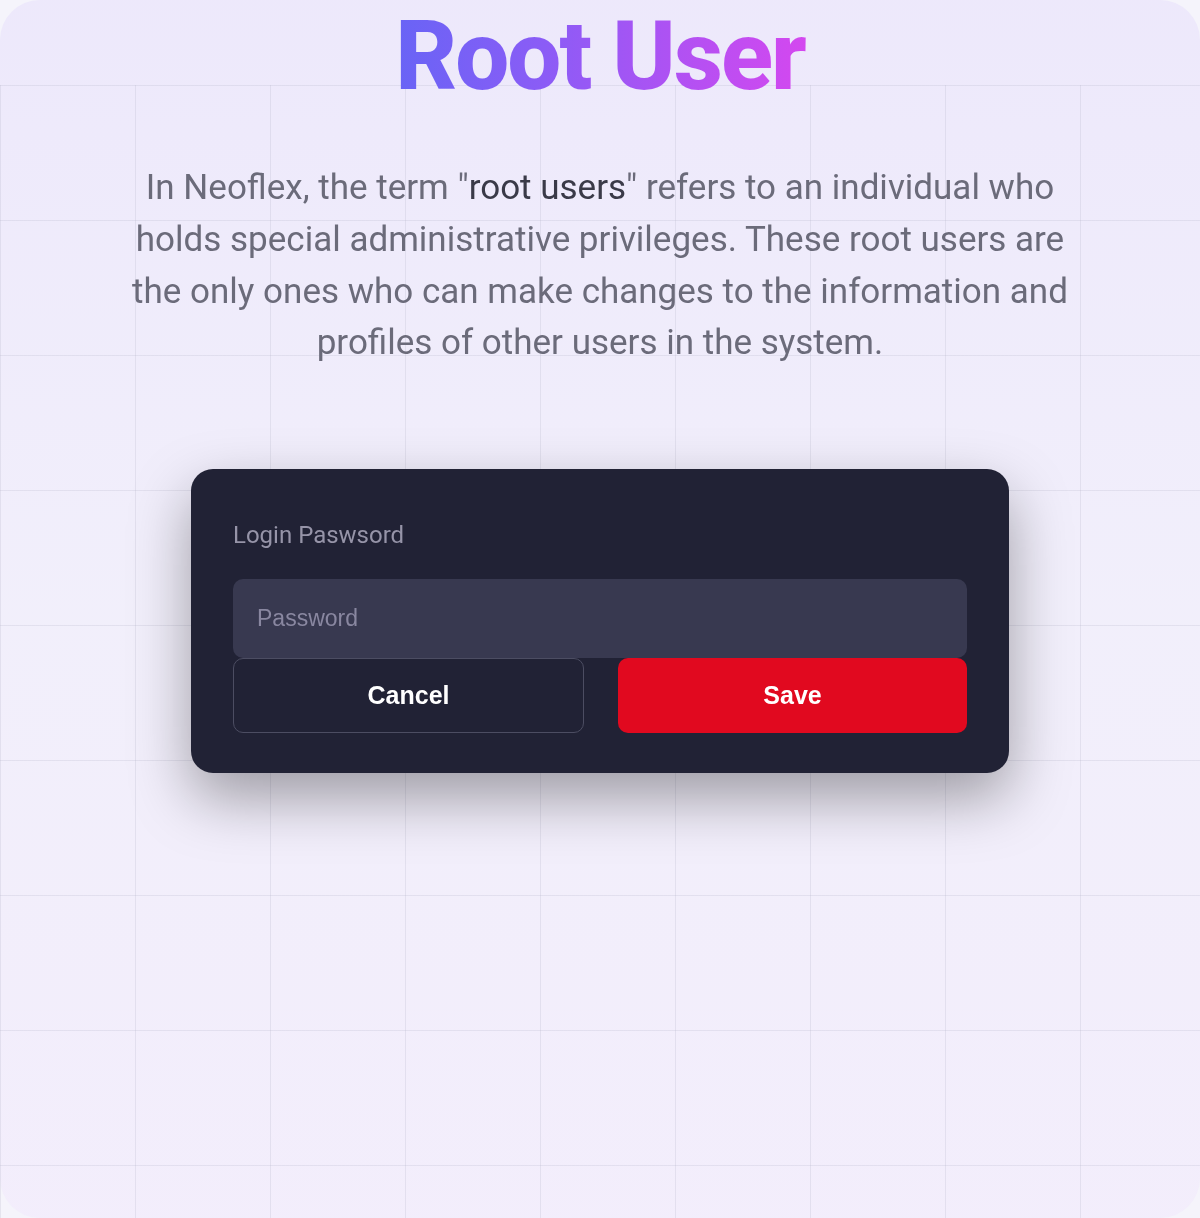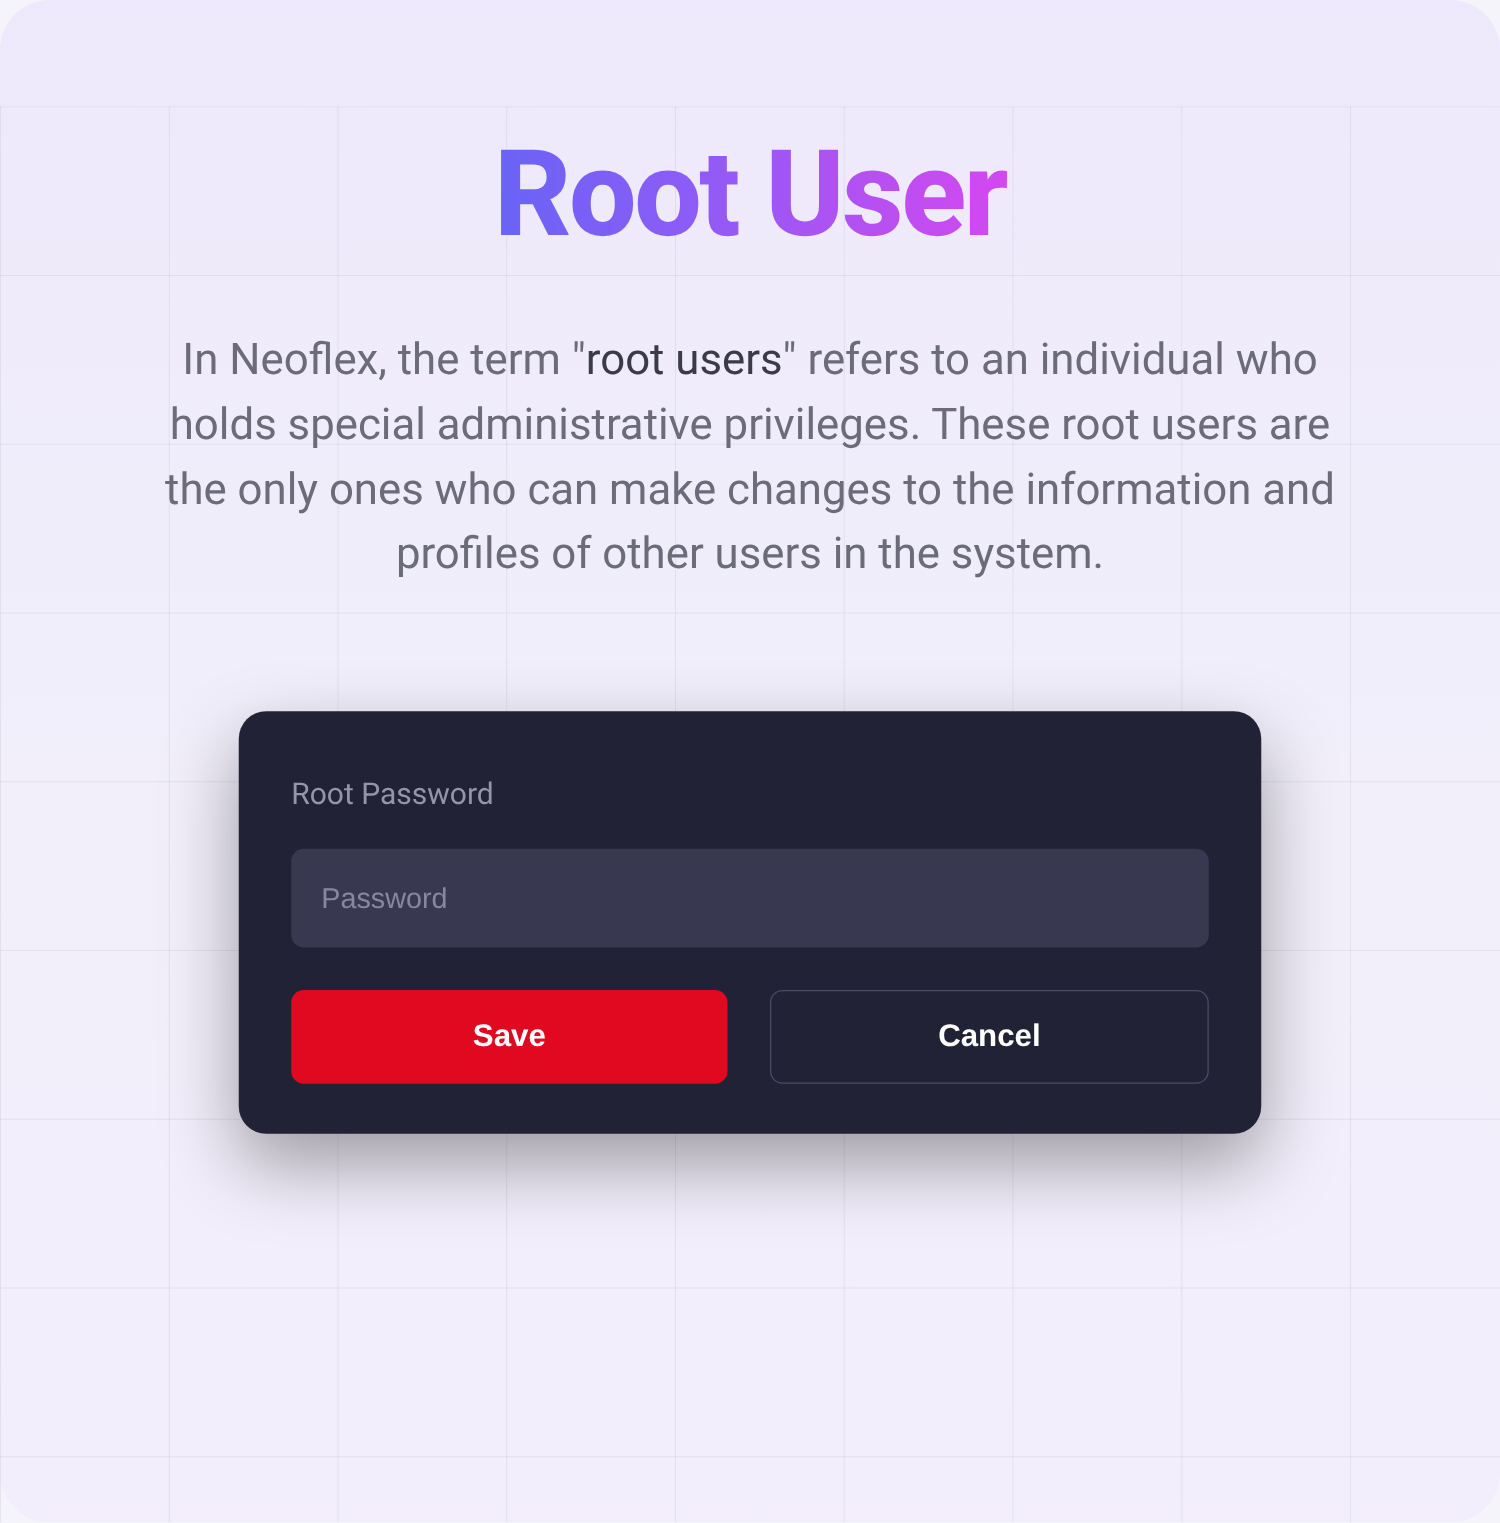--- a/index.html
+++ b/index.html
@@ -18,21 +18,20 @@
     }
     
     .page-container {
       width: 100%;
       height: 100%;
       position: relative;
       background: 
         linear-gradient(180deg, rgba(180, 150, 255, 0.12) 0%, rgba(200, 180, 255, 0.08) 50%, rgba(230, 200, 255, 0.15) 100%),
         #f5f4fb;
       border-radius: 40px;
-      padding-top: 100px;
     }
     
     .grid-bg {
       position: absolute;
       top: 85px;
       left: 0;
       right: 0;
       bottom: 0;
       background-image: 
         linear-gradient(rgba(180, 180, 200, 0.25) 1px, transparent 1px),
@@ -121,21 +120,20 @@
     
     .password-input {
       width: 100%;
       background: #383950;
       border: none;
       border-radius: 10px;
       padding: 26px 24px;
       color: #ffffff;
       font-size: 23px;
       outline: none;
-      margin-bottom: 34px;
     }
     
     .password-input::placeholder {
       color: #8987a0;
     }
     
     .button-row {
       display: flex;
       gap: 34px;
     }
@@ -169,23 +167,23 @@
 
   <div class="content">
     <h1 class="title">Root User</h1>
 
     <p class="description">
       <span>In Neoflex, the term "</span><strong>root users</strong><span>" refers to an individual who holds special administrative privileges. These root users are the only ones who can make changes to the information and profiles of other users in the system.</span>
     </p>
 
     <div class="modal-card">
       
-      <label class="field-label">Root Password</label>
+      <label class="field-label">Login Paswsord</label>
       
       <input type="password" class="password-input" placeholder="Password" style="">
       
       <div class="button-row">
+        <button class="btn btn-cancel">Cancel</button>
         <button class="btn btn-save">Save</button>
-        <button class="btn btn-cancel">Cancel</button>
       </div>
     </div>
   </div>
 </div>
 
 </body></html>

